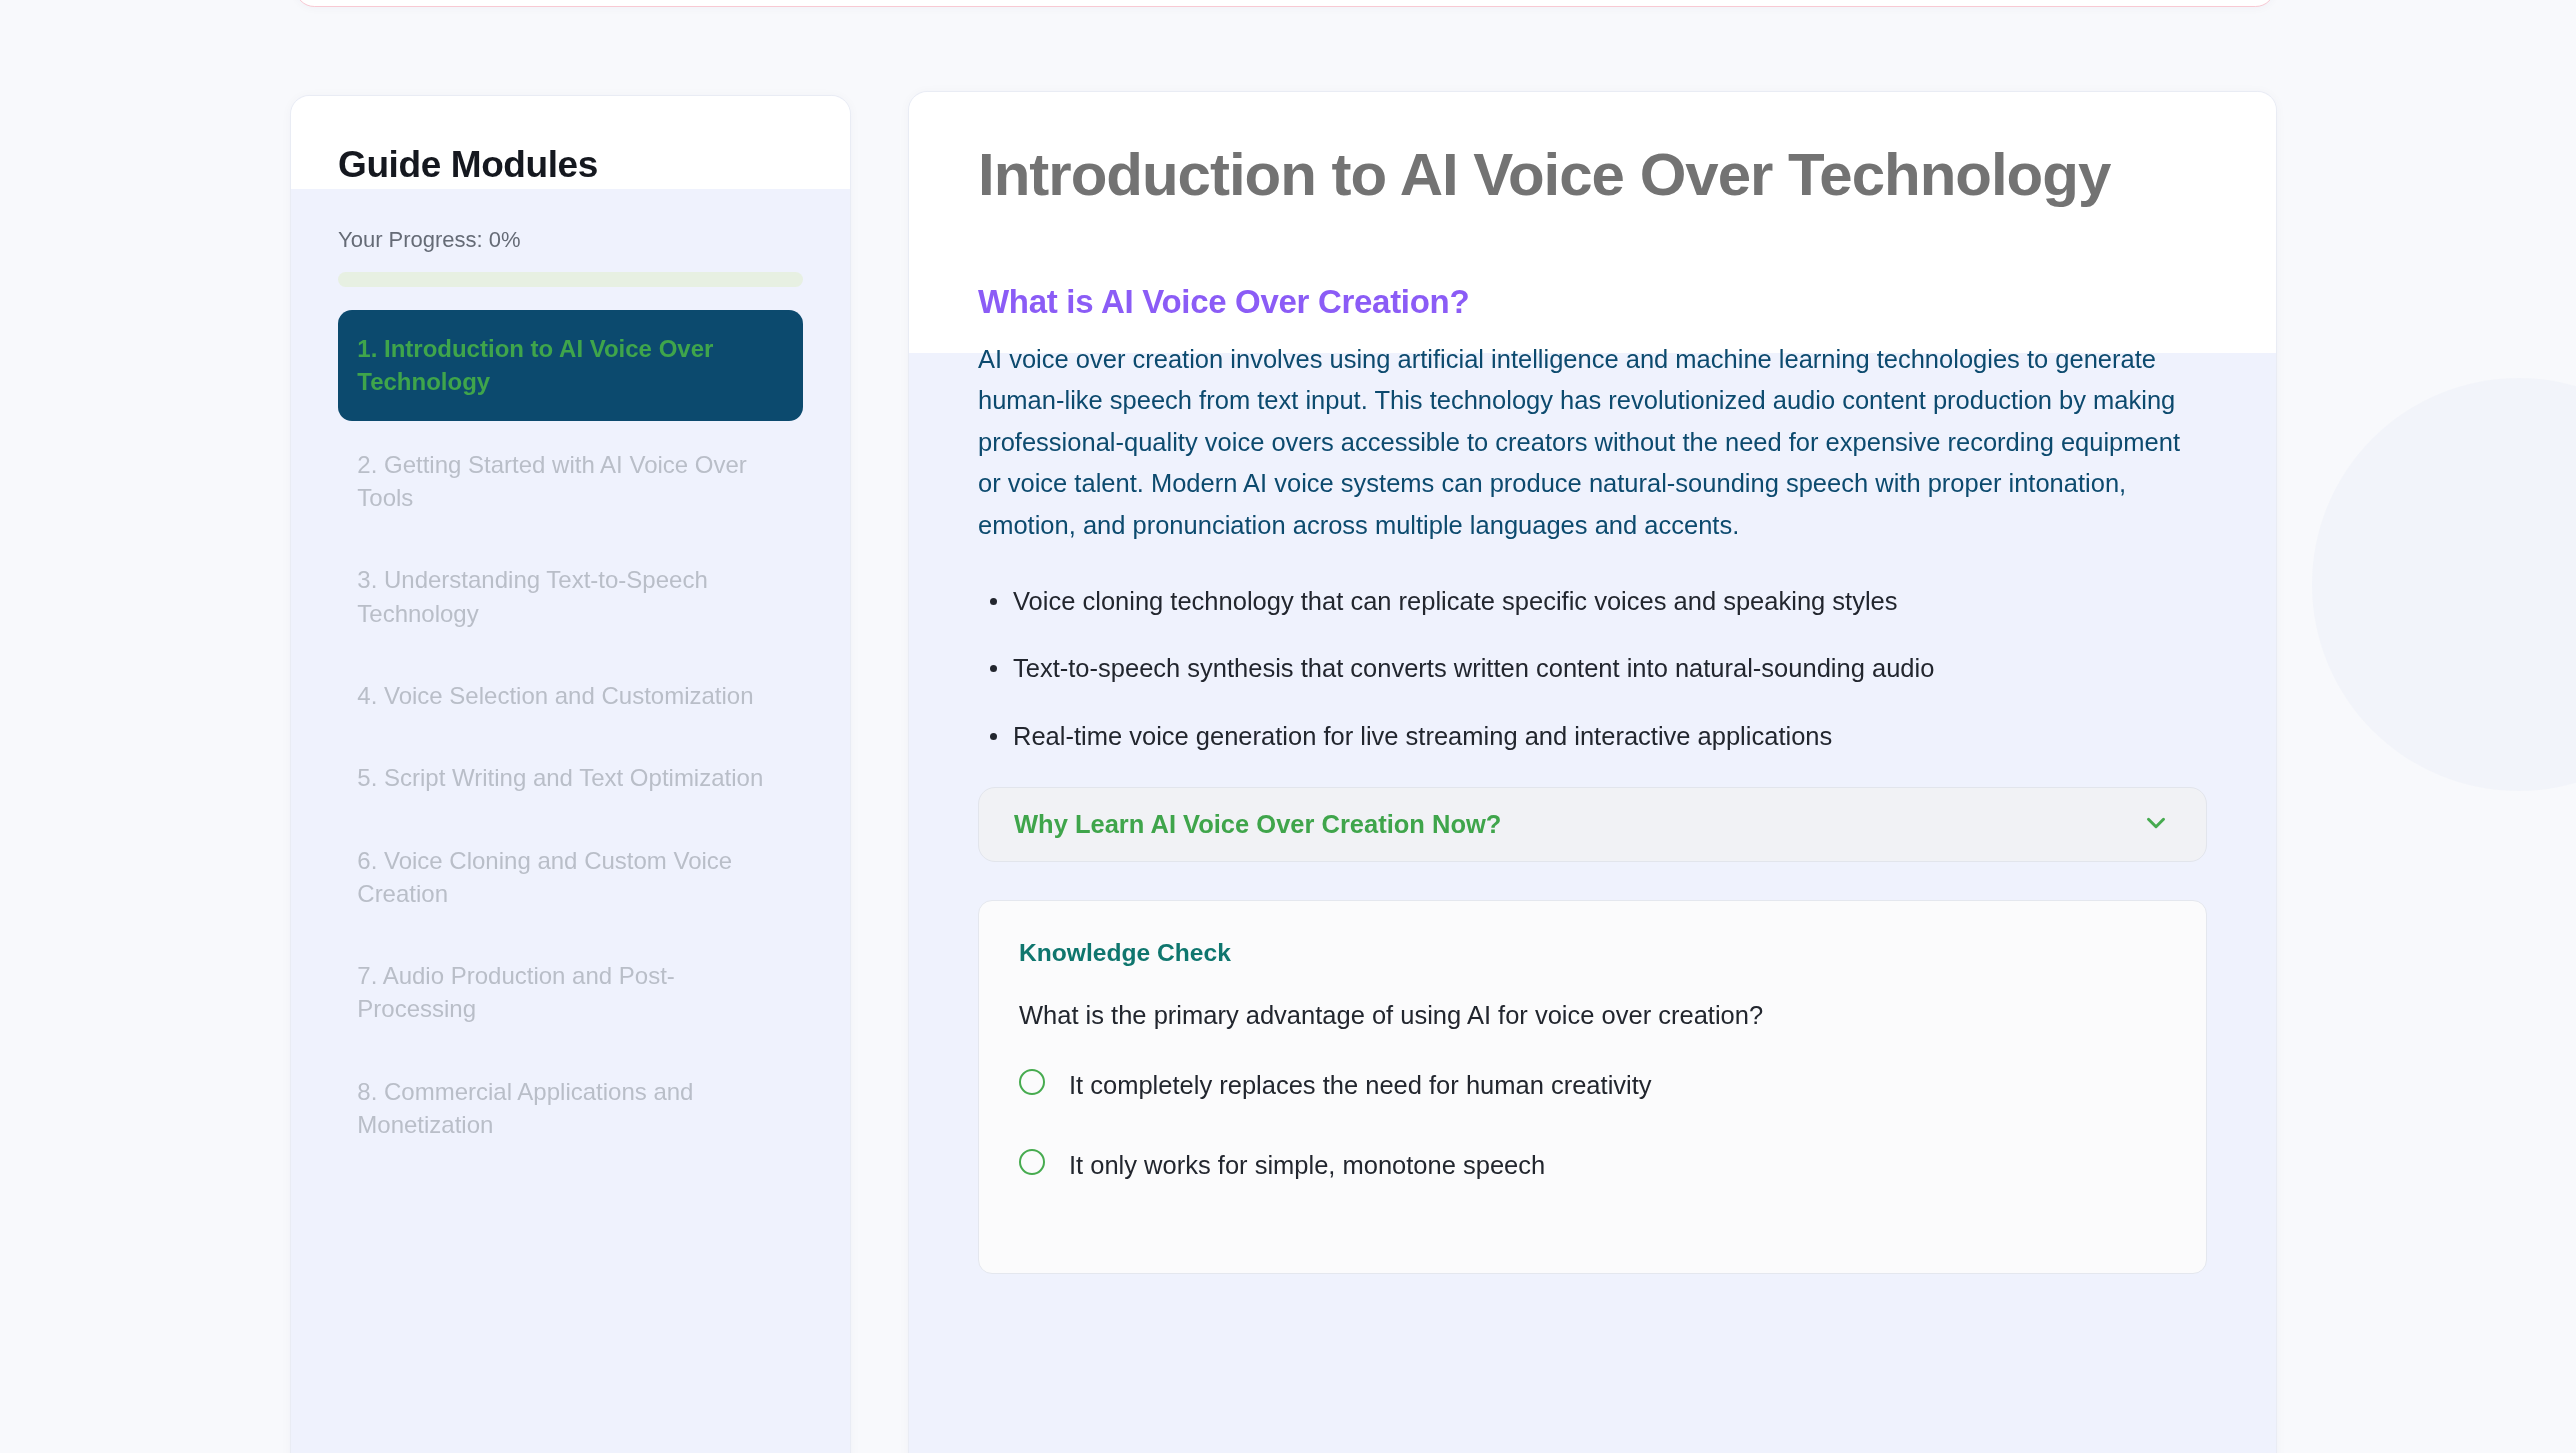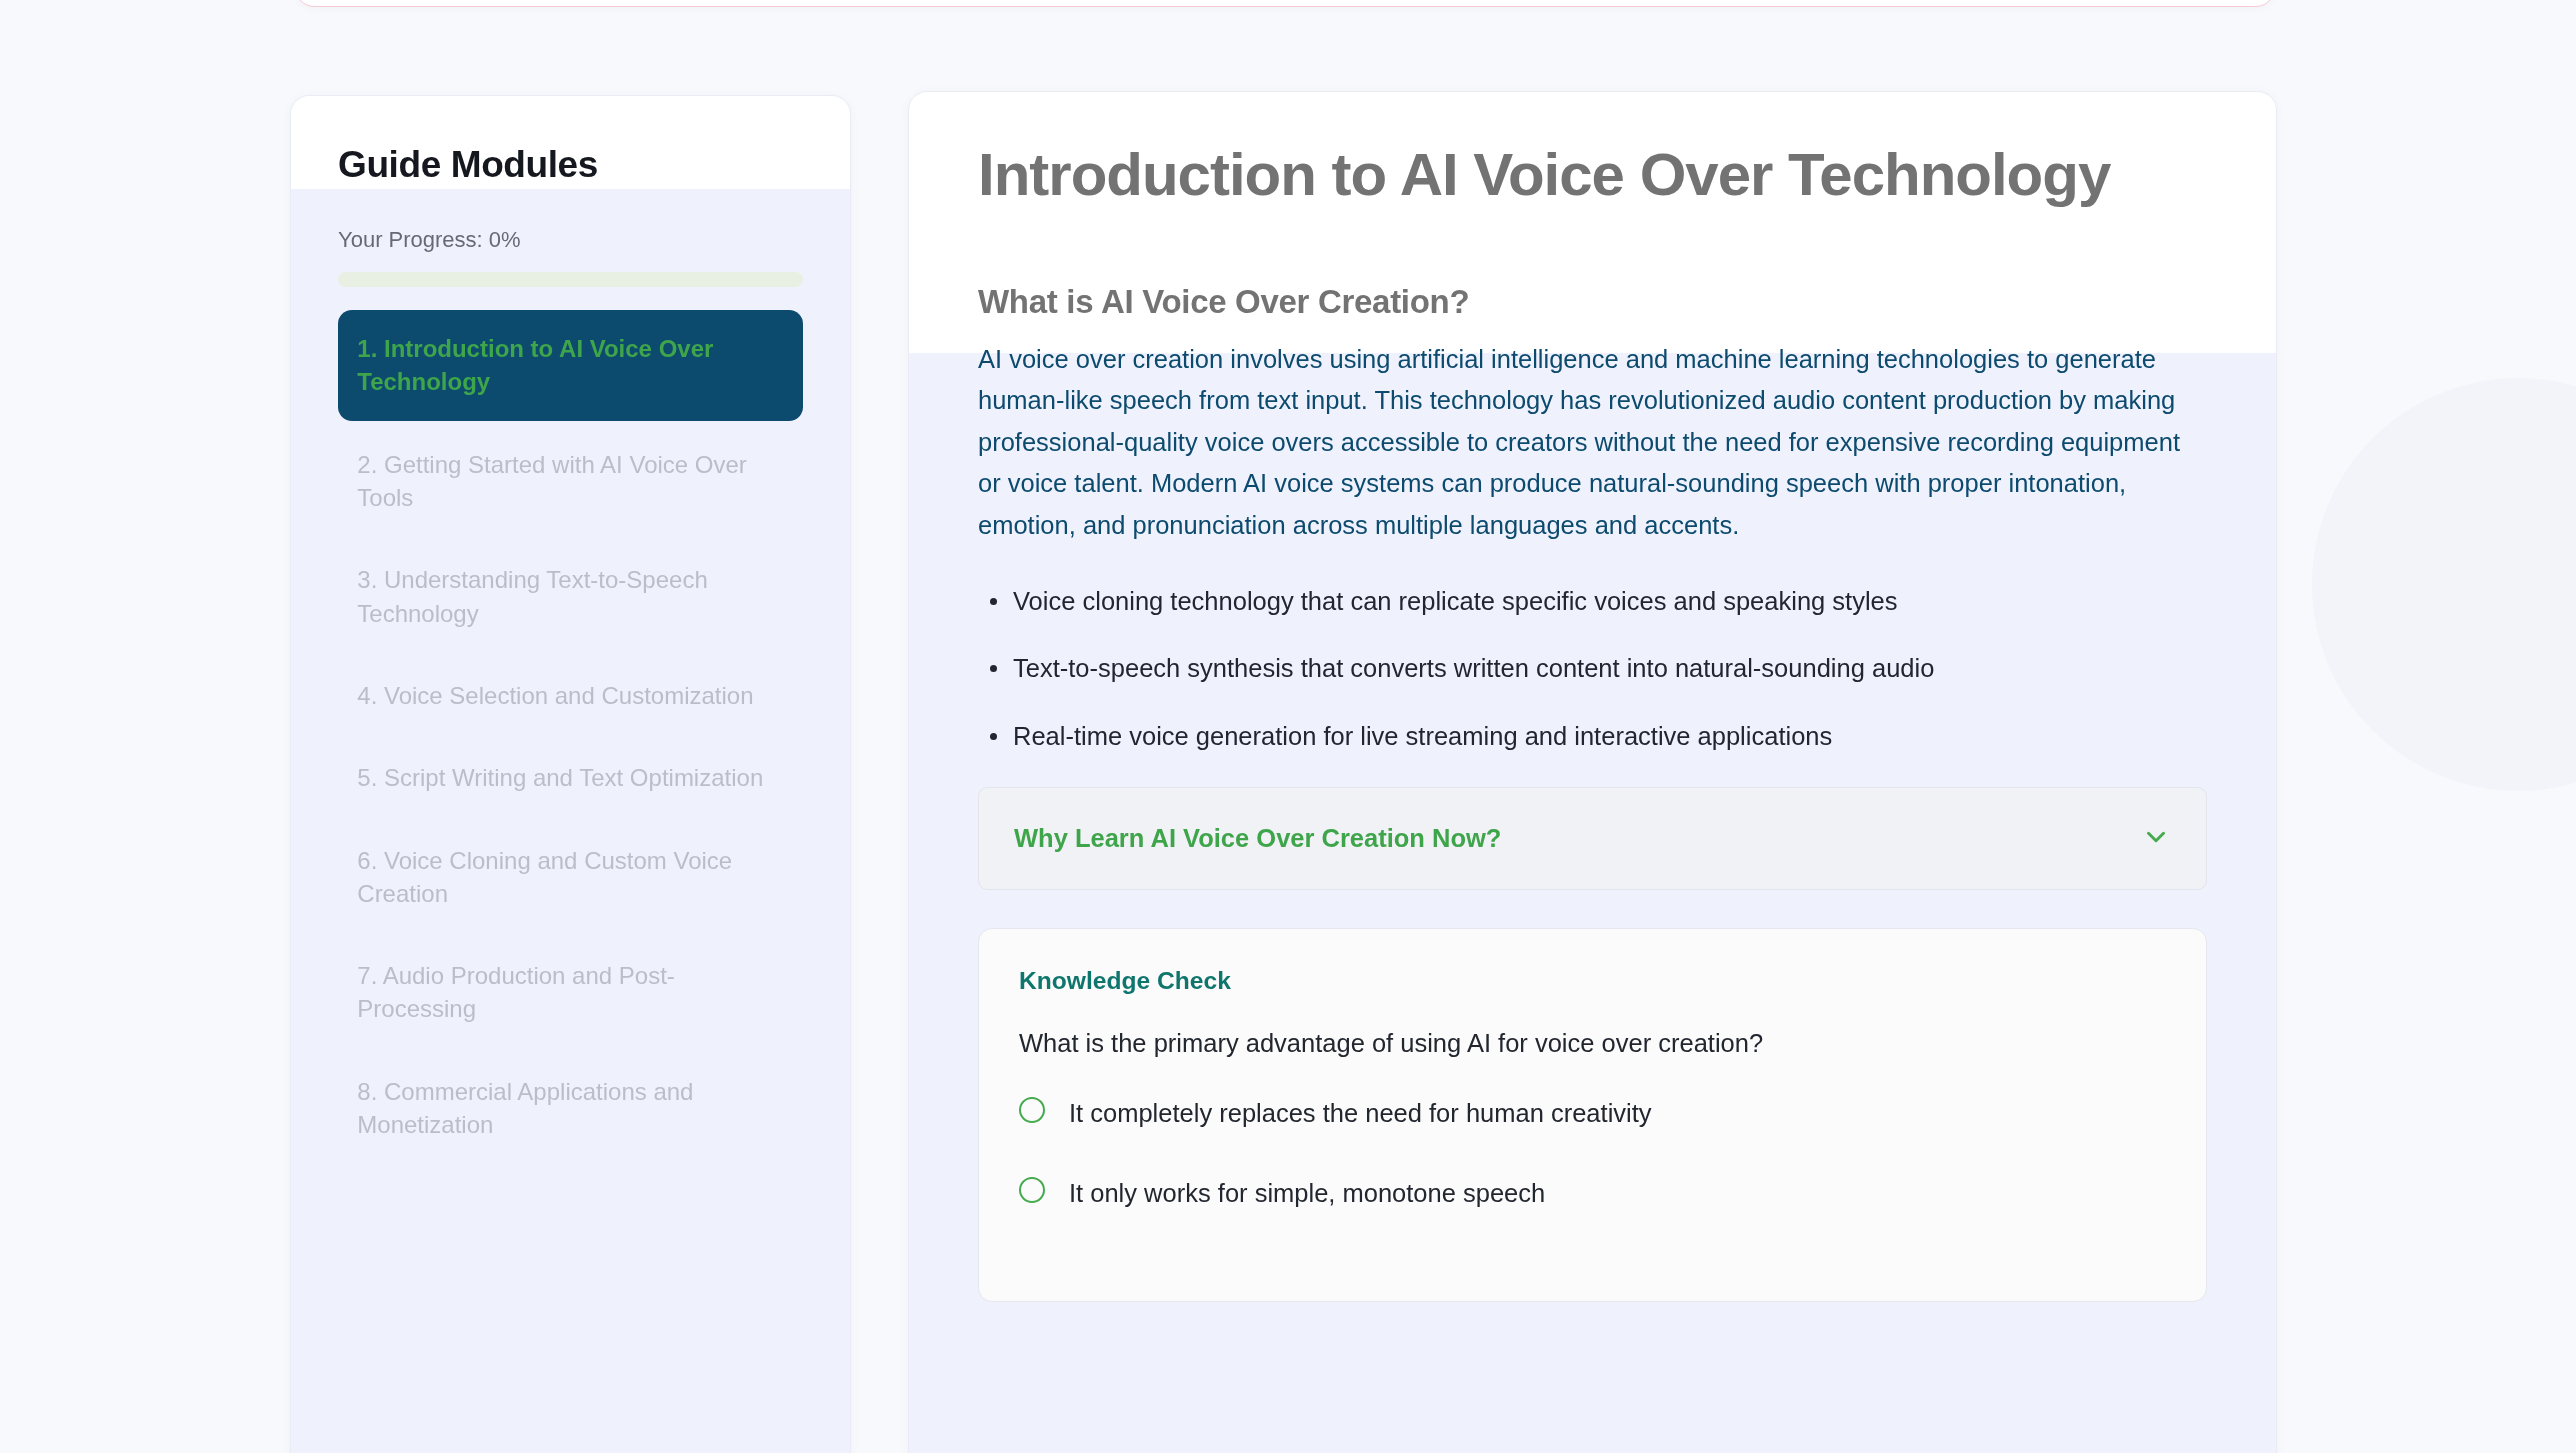--- a/index.html
+++ b/index.html
@@ -159,21 +159,21 @@
     line-height: 1.08;
     font-weight: 700;
     color: #737373;
     letter-spacing: -1px;
   }
 
   .section-heading {
     margin-top: 75px;
     font-size: 33px;
     font-weight: 700;
-    color: #737373;
+    color: #8b5cf6;
     letter-spacing: -0.3px;
   }
 
   .body-paragraph {
     margin-top: 18px;
     font-size: 25.5px;
     line-height: 1.63;
     color: #0c4a6e;
     max-width: 1230px;
   }
@@ -199,22 +199,22 @@
     height: 7px;
     border-radius: 50%;
     background: #22262e;
   }
 
   
   .accordion {
     margin-top: 12.3px;
     background: #f1f2f5;
     border: 0.9px solid #e2e5ec;
-    border-radius: 9px;
-    padding: 34px 35px;
+    border-radius: 17px;
+    padding: 20px 35px;
     display: flex;
     align-items: center;
     justify-content: space-between;
     cursor: pointer;
   }
   .accordion-title {
     font-size: 25.5px;
     font-weight: 700;
     color: #3fa54b;
   }

